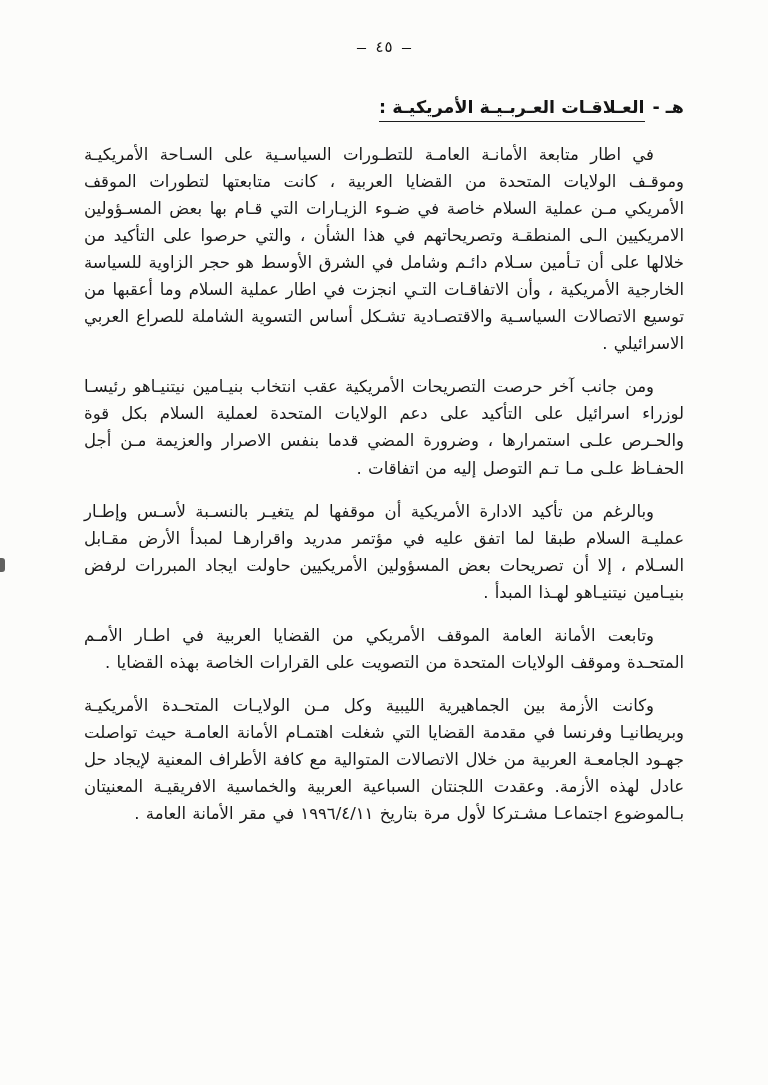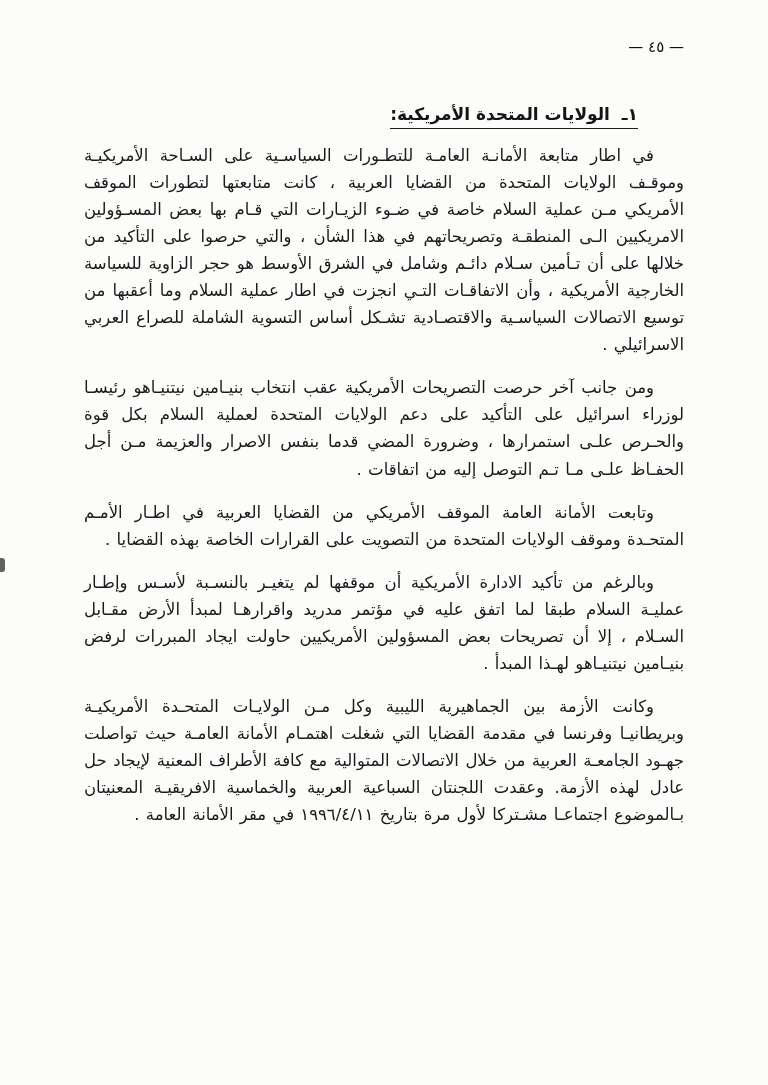--- a/index.html
+++ b/index.html
@@ -14,25 +14,26 @@
     height: 1085px;
     margin: 0 auto;
     background: #fcfcfa;
     box-sizing: border-box;
     padding: 34px 84px 0 84px;
     direction: rtl;
     color: #191919;
     overflow: hidden;
   }
   .page-number {
-    text-align: right;
+    text-align: center;
     font-size: 15px;
     letter-spacing: 2px;
-    margin: 4px 0 48px 0;
+    margin: 4px 0 30px 0;
     color: #111;
+    font-family: Liberation Mono, monospace;
   }
   .para {
     font-size: 16.5px;
     line-height: 1.64;
     text-align: justify;
     text-indent: 30px;
     margin: 0 0 16px 0;
     word-spacing: 1px;
   }
   .heading {
@@ -67,30 +68,30 @@
   }
 </style>
 </head>
 <body>
 
 <div class="sheet">
 
   <div class="page-number">— ٤٥ —</div>
 
 
+  <div class="heading">
+    <span class="h-label">هـ -</span><span class="underline">العـلاقـات العـربـيـة الأمريكيـة :</span>
+  </div>
 
-  <div class="subheading">
-    <span class="underline"><span>١ـ</span>&nbsp;&nbsp;<span>الولايات المتحدة الأمريكية:</span></span>
-  </div>
 
   <p class="para">في اطار متابعة الأمانـة العامـة للتطـورات السياسـية على السـاحة الأمريكيـة وموقـف الولايات المتحدة من القضايا العربية ، كانت متابعتها لتطورات الموقف الأمريكي مـن عملية السلام خاصة في ضـوء الزيـارات التي قـام بها بعض المسـؤولين الامريكيين الـى المنطقـة وتصريحاتهم في هذا الشأن ، والتي حرصوا على التأكيد من خلالها على أن تـأمين سـلام دائـم وشامل في الشرق الأوسط هو حجر الزاوية للسياسة الخارجية الأمريكية ، وأن الاتفاقـات التـي انجزت في اطار عملية السلام وما أعقبها من توسيع الاتصالات السياسـية والاقتصـادية تشـكل أساس التسوية الشاملة للصراع العربي الاسرائيلي .</p>
 
   <p class="para">ومن جانب آخر حرصت التصريحات الأمريكية عقب انتخاب بنيـامين نيتنيـاهو رئيسـا لوزراء اسرائيل على التأكيد على دعم الولايات المتحدة لعملية السلام بكل قوة والحـرص علـى استمرارها ، وضرورة المضي قدما بنفس الاصرار والعزيمة مـن أجل الحفـاظ علـى مـا تـم التوصل إليه من اتفاقات .</p>
 
+  <p class="para">وبالرغم من تأكيد الادارة الأمريكية أن موقفها لم يتغيـر بالنسـبة لأسـس وإطـار عمليـة السلام طبقا لما اتفق عليه في مؤتمر مدريد واقرارهـا لمبدأ الأرض مقـابل السـلام ، إلا أن تصريحات بعض المسؤولين الأمريكيين حاولت ايجاد المبررات لرفض بنيـامين نيتنيـاهو لهـذا المبدأ .</p>
+
   <p class="para">وتابعت الأمانة العامة الموقف الأمريكي من القضايا العربية في اطـار الأمـم المتحـدة وموقف الولايات المتحدة من التصويت على القرارات الخاصة بهذه القضايا .</p>
-
-  <p class="para">وبالرغم من تأكيد الادارة الأمريكية أن موقفها لم يتغيـر بالنسـبة لأسـس وإطـار عمليـة السلام طبقا لما اتفق عليه في مؤتمر مدريد واقرارهـا لمبدأ الأرض مقـابل السـلام ، إلا أن تصريحات بعض المسؤولين الأمريكيين حاولت ايجاد المبررات لرفض بنيـامين نيتنيـاهو لهـذا المبدأ .</p>
 
   <p class="para">وكانت الأزمة بين الجماهيرية الليبية وكل مـن الولايـات المتحـدة الأمريكيـة وبريطانيـا وفرنسا في مقدمة القضايا التي شغلت اهتمـام الأمانة العامـة حيث تواصلت جهـود الجامعـة العربية من خلال الاتصالات المتوالية مع كافة الأطراف المعنية لإيجاد حل عادل لهذه الأزمة. وعقدت اللجنتان السباعية العربية والخماسية الافريقيـة المعنيتان بـالموضوع اجتماعـا مشـتركا لأول مرة بتاريخ ١٩٩٦/٤/١١ في مقر الأمانة العامة .</p>
 
   <div class="speck-left"></div>
 
 </div>
 
 </body></html>

